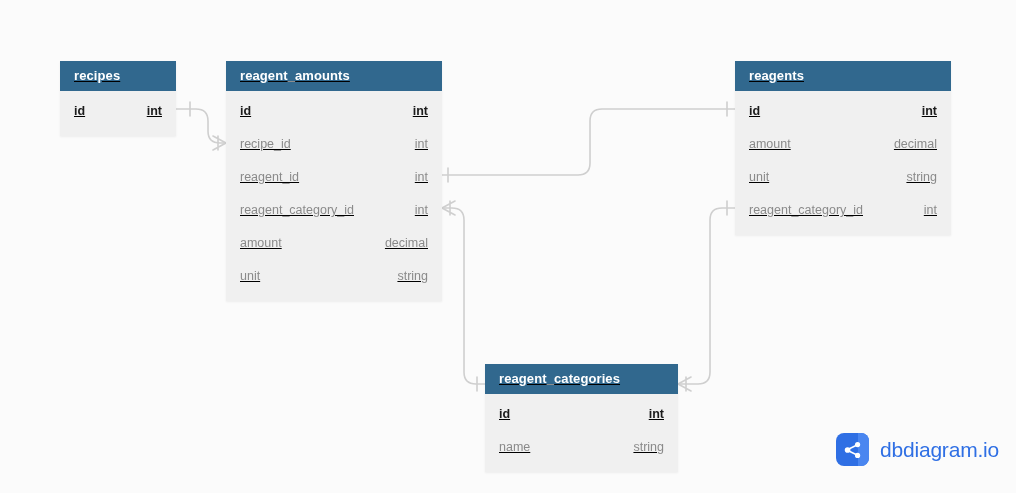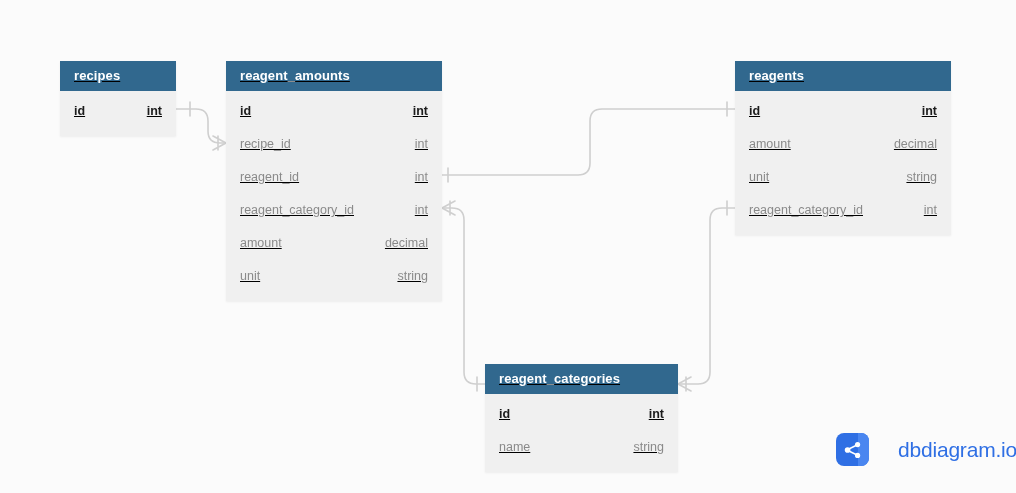--- a/index.html
+++ b/index.html
@@ -84,21 +84,21 @@
     font-weight: bold;
   }
 
   
   #logo {
     position: absolute;
     left: 836px;
     top: 433px;
     display: flex;
     align-items: center;
-    gap: 29px;
+    gap: 11px;
   }
   #logo-mark {
     width: 33px;
     height: 33px;
     border-radius: 8px;
     background: #2f6fe4;
     display: flex;
     align-items: center;
     justify-content: center;
     position: relative;

